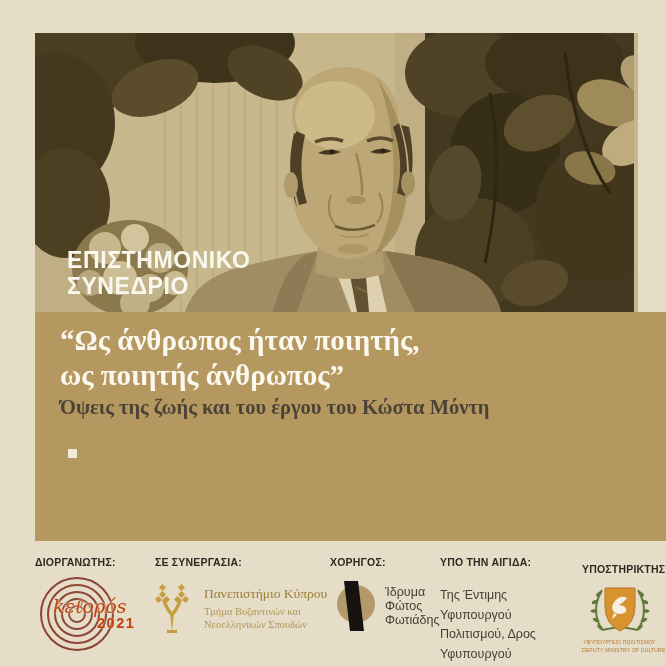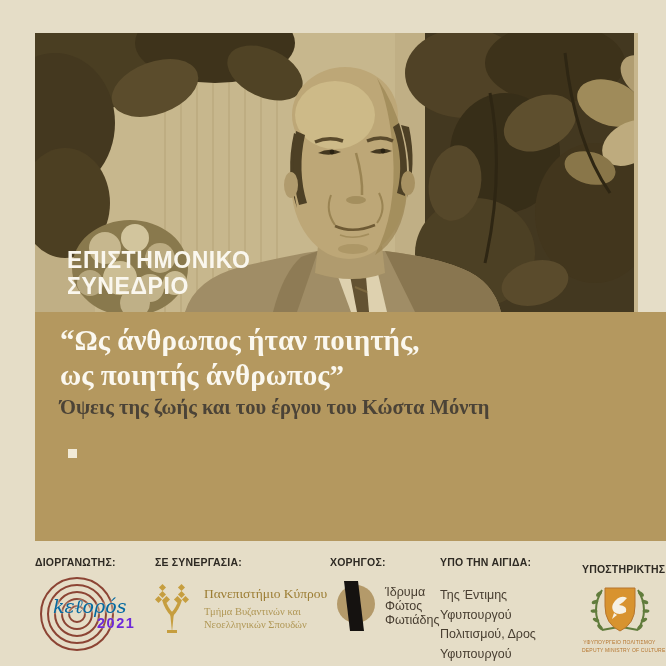--- a/index.html
+++ b/index.html
@@ -57,27 +57,27 @@
   .col-sponsor     { left:330px; width:105px; }
   .col-auspices    { left:440px; width:120px; }
   .col-supporter   { left:582px; width:75px;margin-top:7px; }
 
   
   .keloros { position:relative; width:110px; height:80px; margin-top:6px; }
   .keloros svg { position:absolute; left:0; top:0; }
   .keloros-wordmark {
     position:absolute; left:18px; top:21px;
     font-family:"DejaVu Serif", serif; font-style:italic;
-    font-size:19px; color:#0369a1;
+    font-size:19px; color:#c2410c;
     text-shadow:0 0 3px #e5ddc7, 0 0 3px #e5ddc7;
     white-space:nowrap;
   }
   .keloros-year {
     position:absolute; left:62px; top:41px;
-    font-weight:bold; font-size:14.5px; color:#6d28d9; letter-spacing:1.5px;
+    font-weight:bold; font-size:14.5px; color:#c2410c; letter-spacing:1.5px;
     text-shadow:0 0 2px #e5ddc7;
   }
 
   
   .ucy { display:flex; align-items:center; margin-top:14px; }
   .ucy svg { flex:0 0 34px; }
   .ucy-divider { width:1px; height:46px; background:#c0a96f; margin:0 8px 0 7px; }
   .ucy-name {
     font-family:"Liberation Serif", serif; font-size:13.5px; color:#9c7d33;
     white-space:nowrap;

